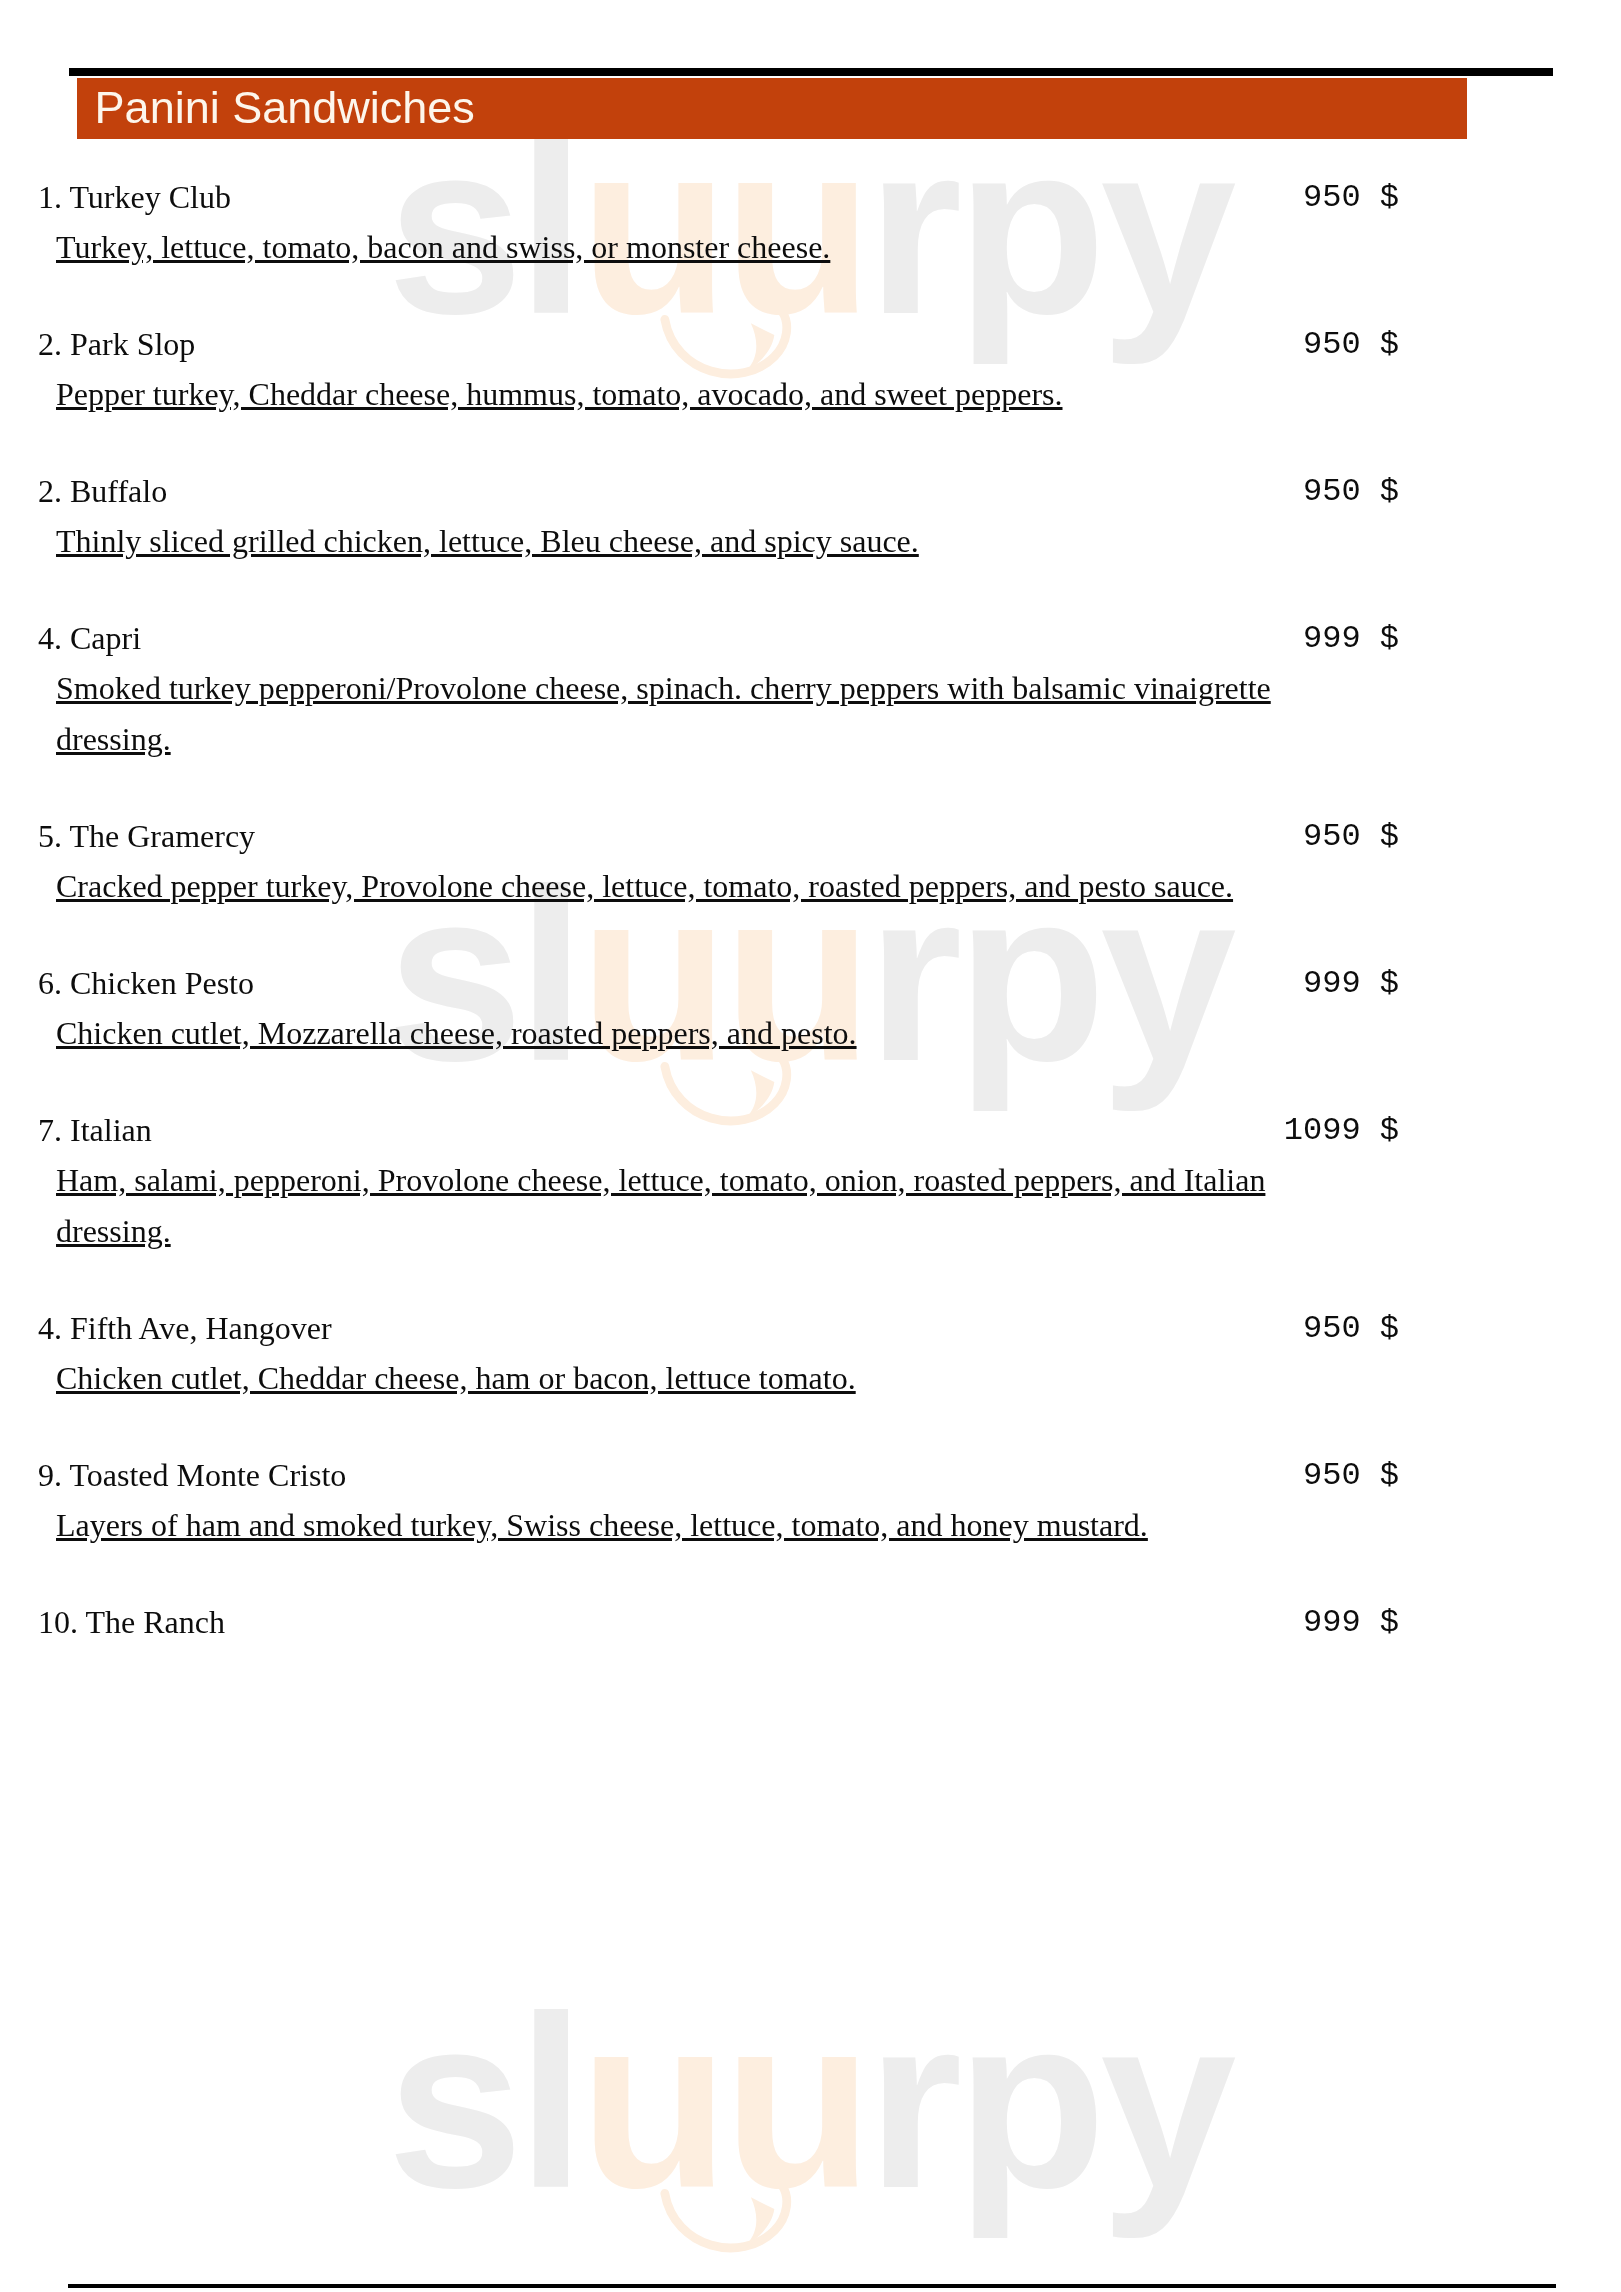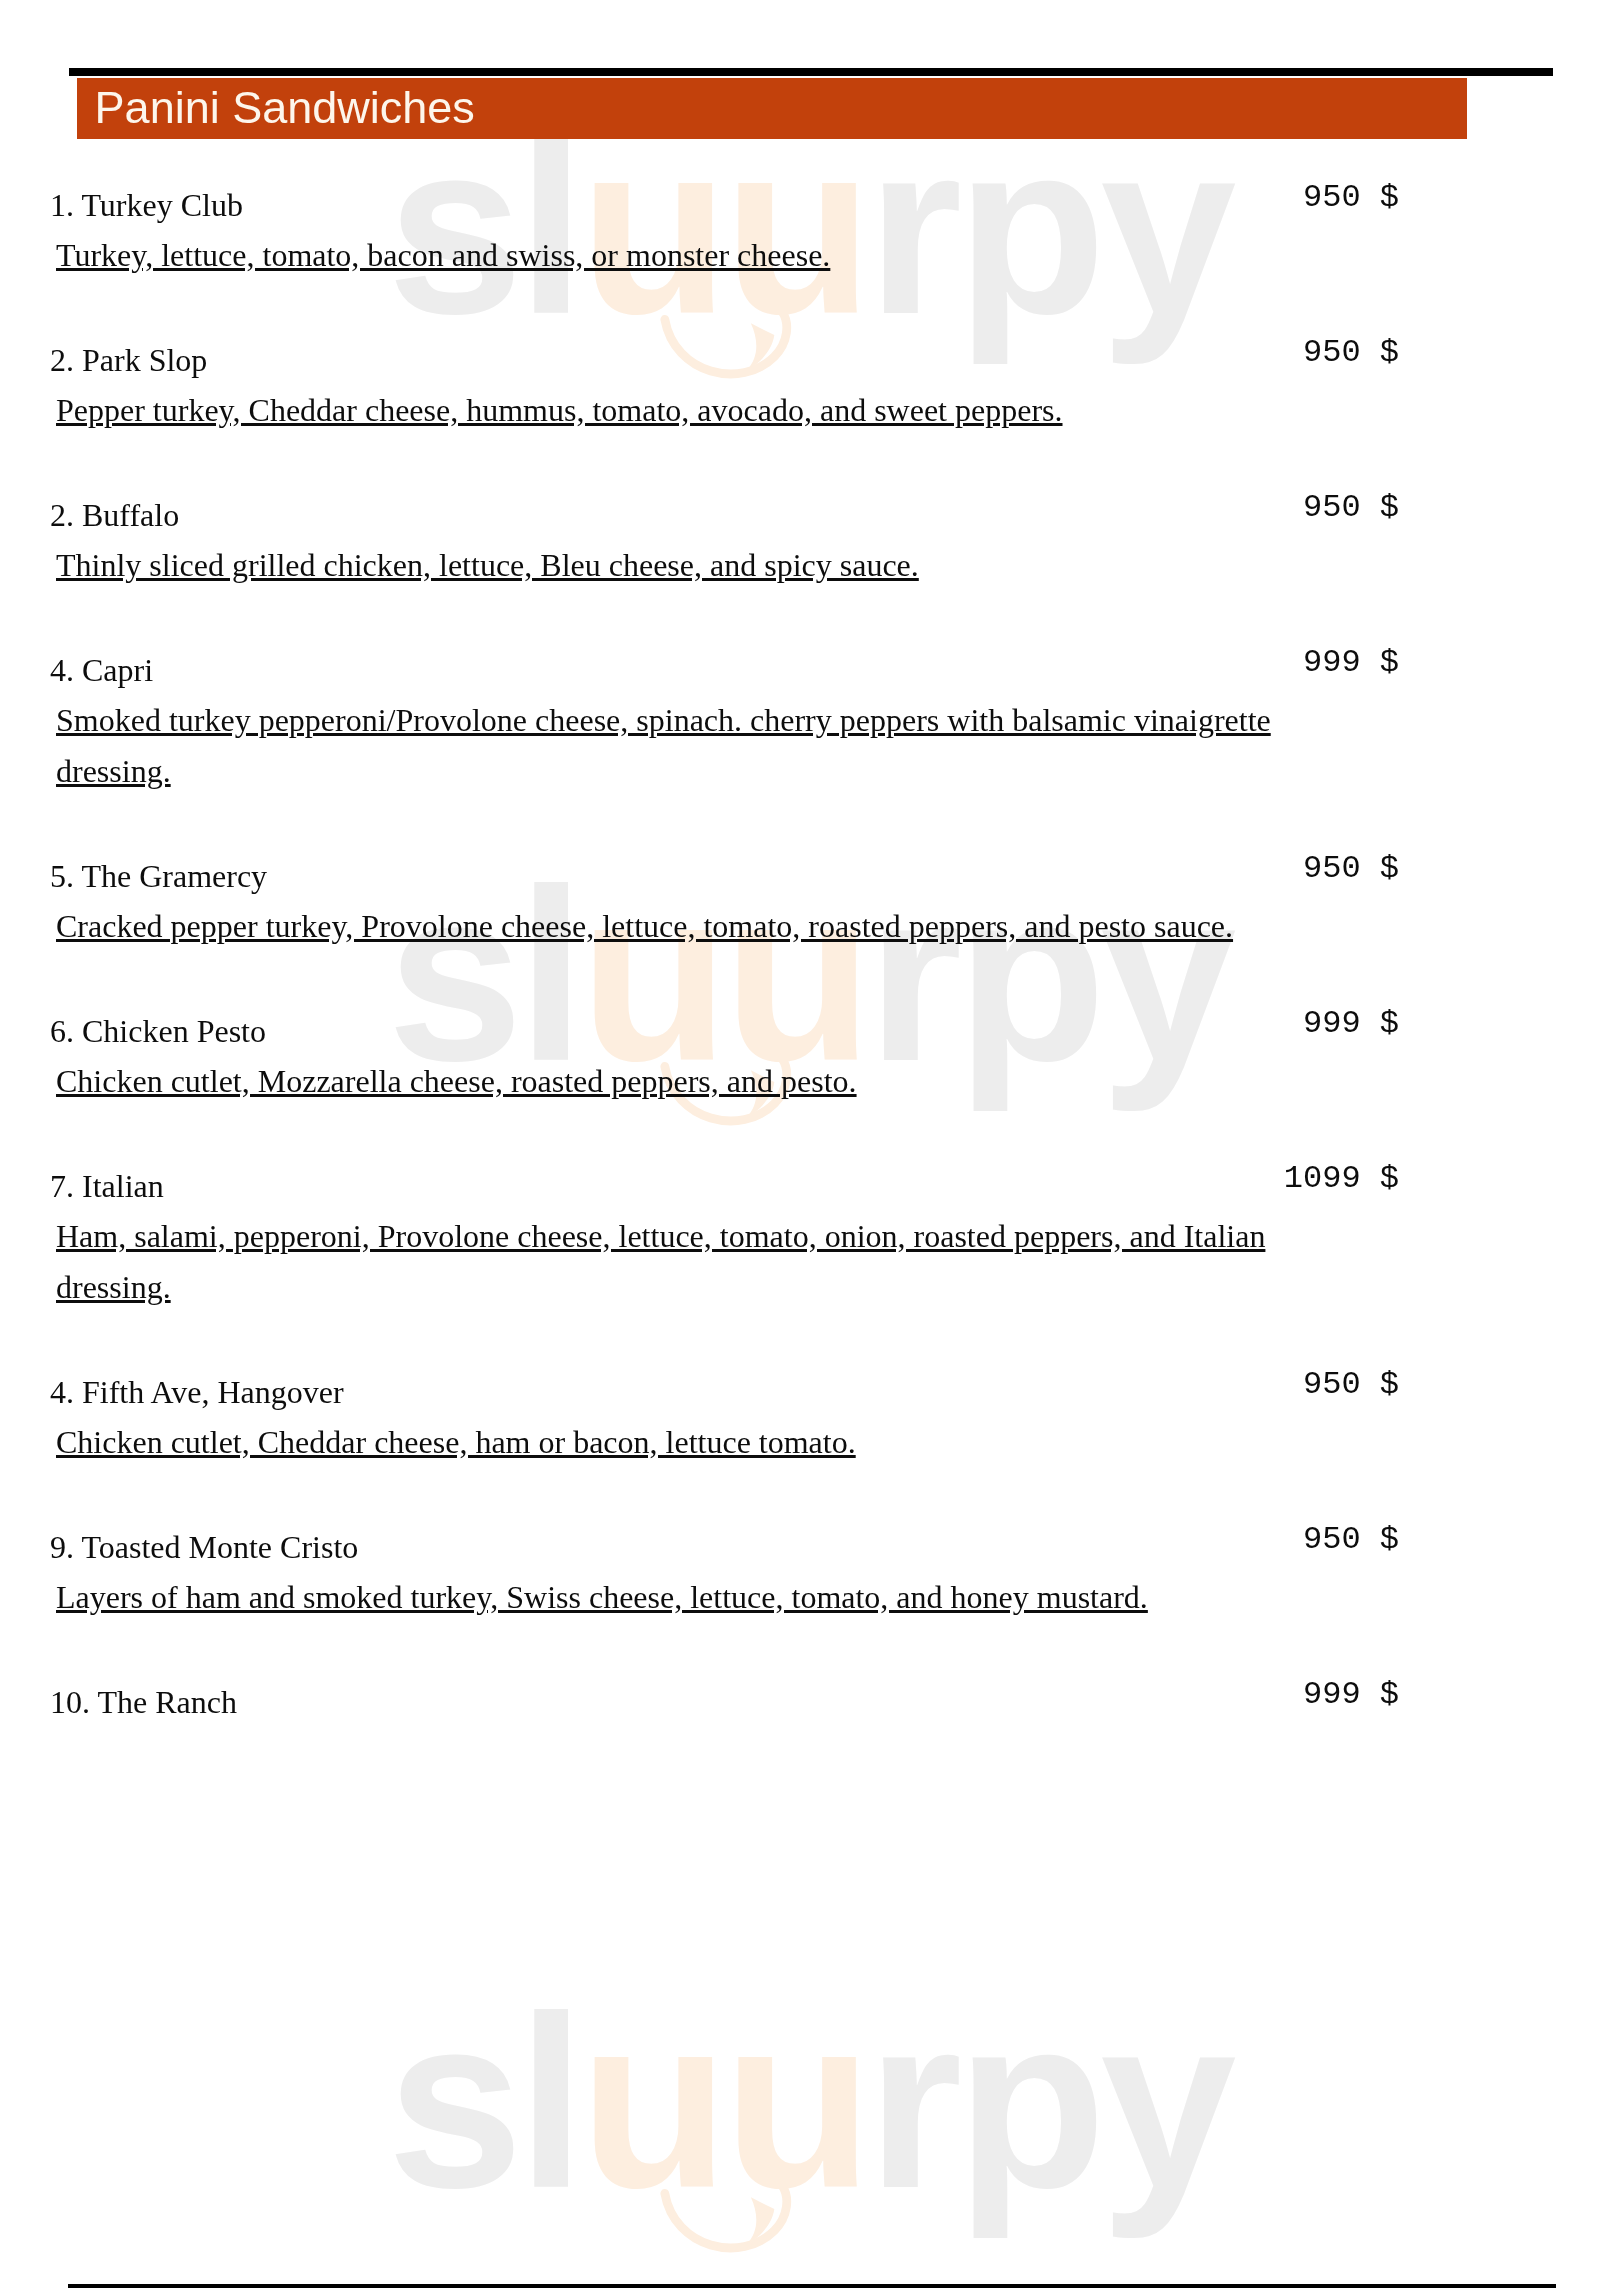--- a/index.html
+++ b/index.html
@@ -115,23 +115,22 @@
   }
   .item-row {
     display: flex;
     align-items: flex-start;
     justify-content: space-between;
   }
   .item-name {
     font-size: 32px;
     line-height: 49px;
     color: #0d0d0d;
-    padding-left: 50px;
-    white-space: nowrap;
-    margin-top: 8px;
+    padding-left: 38px;
+    white-space: nowrap;
   }
   .item-price {
     font-size: 32px;
     line-height: 49px;
     color: #0d0d0d;
     text-align: right;
     padding-right: 222px;
     white-space: nowrap;
     font-family: Liberation Mono, monospace;
   }

